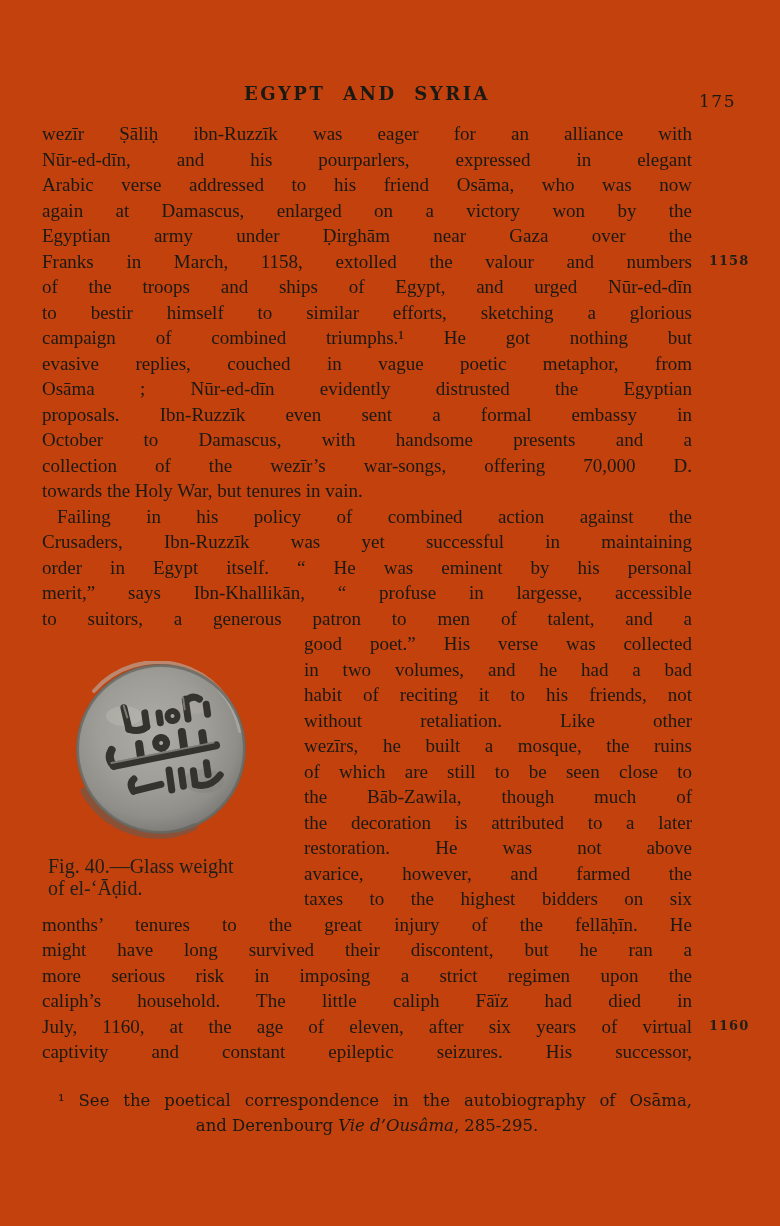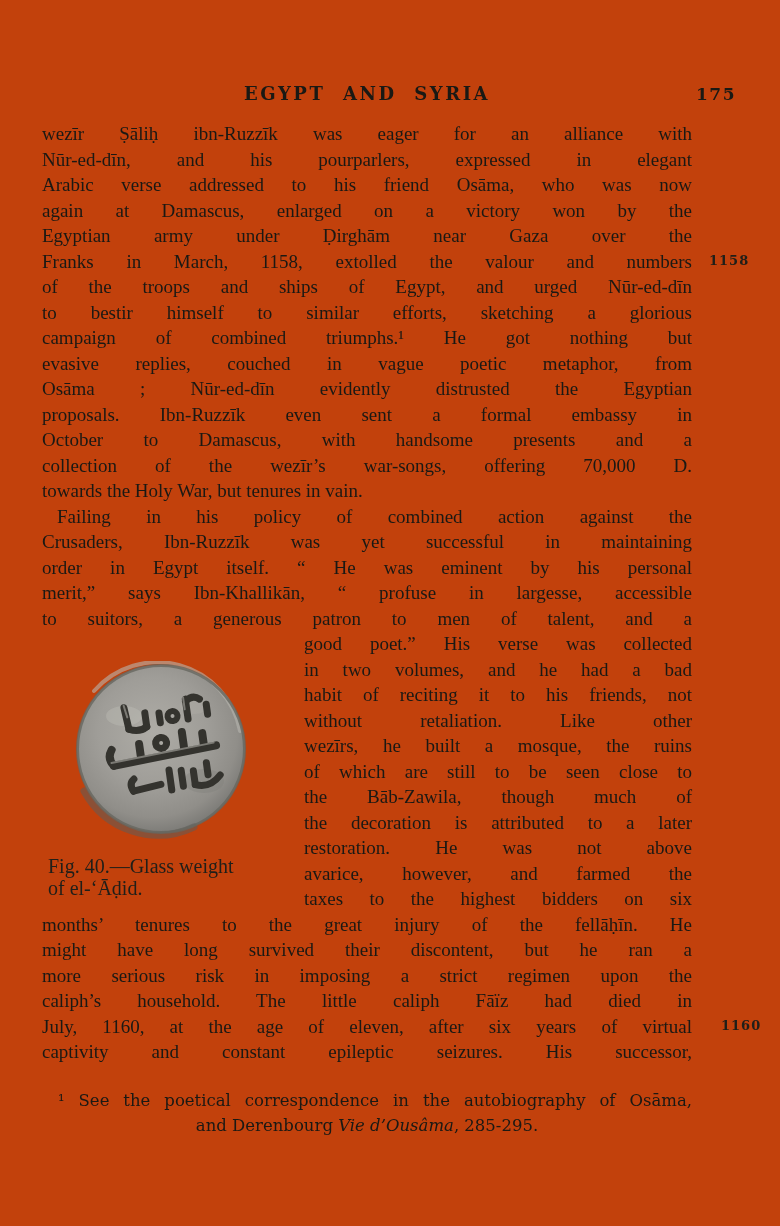--- a/index.html
+++ b/index.html
@@ -12,22 +12,22 @@
     color: #1a1914;
     overflow: hidden;
   }
   
   .header { position: absolute; top: 83px; left: 42px; width: 694px; height: 24px; }
   .header-title {
     position: absolute; left: 0; width: 650px; text-align: center;
     font-size: 18px; font-weight: 700; letter-spacing: 2.5px; word-spacing: 9px;
   }
   .page-num {
-    position: absolute; right: 0; top: 1px;
-    font-size: 17px; font-weight: 700; letter-spacing: 1.5px;
+    position: absolute; right: 0; top: 8px;
+    font-size: 17px; font-weight: 400; letter-spacing: 1.5px;
   }
   
   .body-text {
     position: absolute; top: 121px; left: 42px; width: 650px;
     font-size: 19px; line-height: 25.5px; font-family: Liberation Serif, serif;
   }
   .jline { text-align: justify; text-align-last: justify; -moz-text-align-last: justify; }
   .nline { text-align: left; }
   .group-p2full .jline:first-child { text-indent: 15px; }
   
@@ -38,21 +38,21 @@
   .fig-caption {
     position: absolute; top: 224px; left: 6px; width: 238px;
     font-size: 20px; line-height: 22px; color: #201f19;
   }
   
   .margin-year {
     position: absolute; left: 709px;
     font-size: 13px; font-weight: 700; letter-spacing: 1px; color: #201f19;
   }
   .y1158 { top: 253px; }
-  .y1160 { top: 1018px; margin-left: 12px; }
+  .y1160 { top: 1018px; }
   
   .footnote {
     position: absolute; top: 1088px; left: 42px; width: 650px;
     font-size: 16.5px; line-height: 25px;
   }
   .fn-line1 { text-align: justify; text-align-last: justify; -moz-text-align-last: justify; text-indent: 16px; }
   .fn-line2 { text-align: center; }
   .fn-italic { font-style: italic; }
 </style>
 </head>

